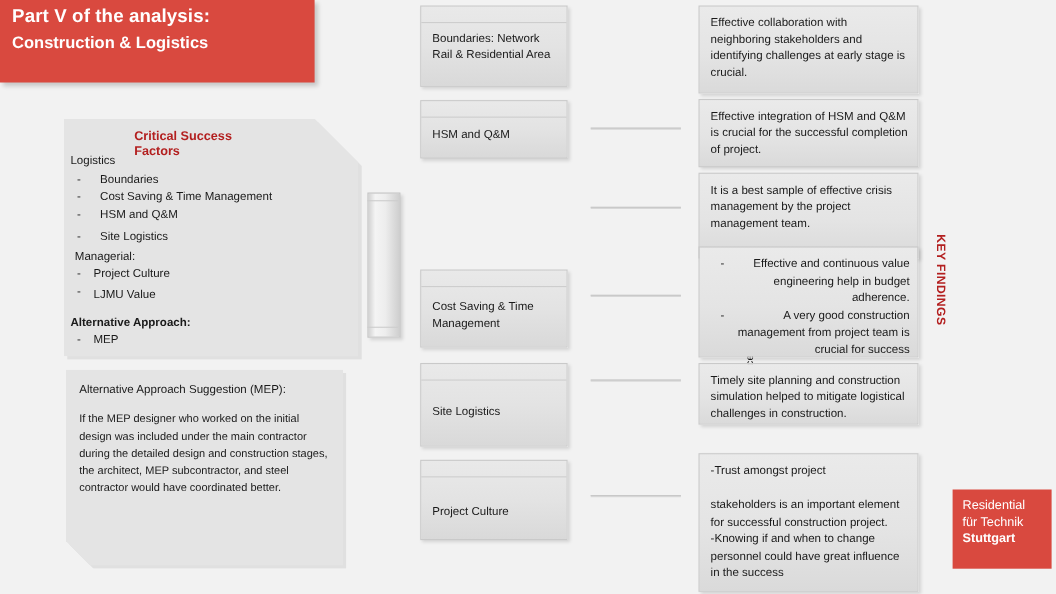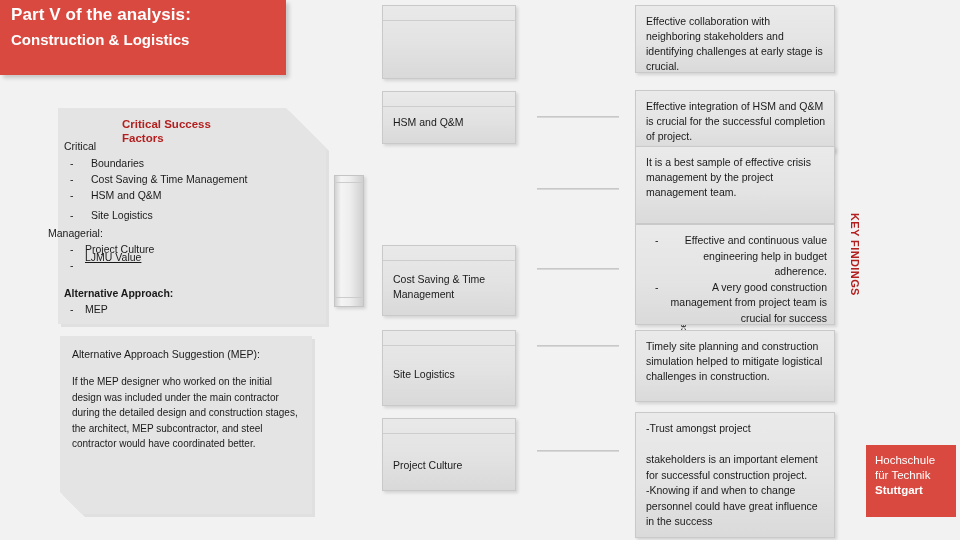--- a/index.html
+++ b/index.html
@@ -299,35 +299,35 @@
 
   <div id="title-bar">
     <div id="title-line2">Construction &amp;  Logistics</div>
     <div id="title-line1">Part V of the analysis:</div>
   </div>
 
   <div id="csf-shadow"></div>
   <div id="csf-panel"></div>
   <div id="csf-heading">Critical Success Factors</div>
 
-  <div class="csf-text" style="left:64px;  top:140px;">Critical</div>
+  <div class="csf-text" style="left:64px;  top:140px;">Logistics</div>
   <div class="csf-dash" style="left:70px;  top:157px;">-</div>
   <div class="csf-text" style="left:91px;  top:157px;">Boundaries</div>
   <div class="csf-dash" style="left:70px;  top:173px;">-</div>
   <div class="csf-text" style="left:91px;  top:173px;">Cost Saving &amp; Time Management</div>
   <div class="csf-dash" style="left:70px;  top:189px;">-</div>
   <div class="csf-text" style="left:91px;  top:189px;">HSM and Q&amp;M</div>
   <div class="csf-dash" style="left:70px;  top:209px;">-</div>
   <div class="csf-text" style="left:91px;  top:209px;">Site Logistics</div>
 
-  <div class="csf-text" style="left:48px;  top:227px;">Managerial:</div>
+  <div class="csf-text" style="left:68px;  top:227px;">Managerial:</div>
   <div class="csf-dash" style="left:70px;  top:243px;">-</div>
   <div class="csf-text" style="left:85px;  top:243px;">Project Culture</div>
   <div class="csf-dash" style="left:70px;  top:259px;">-</div>
-  <div class="csf-text" style="left:85px;  top:251px;text-decoration:underline;">LJMU Value</div>
+  <div class="csf-text" style="left:85px;  top:262px;">LJMU Value</div>
 
   <div class="csf-text" style="left:64px;  top:287px;font-weight:bold;">Alternative Approach:</div>
   <div class="csf-dash" style="left:70px;  top:303px;">-</div>
   <div class="csf-text" style="left:85px;  top:303px;">MEP</div>
 
   <div id="mep-shadow"></div>
   <div id="mep-panel"></div>
   <div id="mep-title">Alternative Approach Suggestion (MEP):</div>
   <div id="mep-body">If the MEP designer who worked on the initial design was included under the main contractor during the detailed design and construction stages, the architect, MEP subcontractor, and steel contractor would have coordinated better.</div>
 
@@ -339,66 +339,67 @@
   </div>
 
   <div class="connector" style="top:116px;"></div>
   <div class="connector" style="top:188px;"></div>
   <div class="connector" style="top:268px;"></div>
   <div class="connector" style="top:345px;"></div>
   <div class="connector" style="top:450px;"></div>
 
   <div class="mid-box" style="top:5px;   height:74px;">
     <div class="band"></div>
+    <div class="mtext" style="top:22px;">Boundaries: Network Rail &amp; Residential Area</div>
   </div>
   <div class="mid-box" style="top:91px;  height:53px;">
     <div class="band"></div>
     <div class="mtext" style="top:23px;">HSM and Q&amp;M</div>
   </div>
   <div class="mid-box" style="top:245px; height:71px;">
     <div class="band"></div>
     <div class="mtext" style="top:26px;">Cost Saving &amp; Time Management</div>
   </div>
   <div class="mid-box" style="top:330px; height:76px;">
     <div class="band"></div>
     <div class="mtext" style="top:36px;">Site Logistics</div>
   </div>
   <div class="mid-box" style="top:418px; height:73px;">
     <div class="band"></div>
     <div class="mtext" style="top:39px;">Project Culture</div>
   </div>
 
-  <div class="key-box" style="top:5px;   height:68px;">
+  <div class="key-box" style="top:5px;   height:80px;">
     <div class="ktext">Effective collaboration with neighboring stakeholders and identifying challenges at early stage  is crucial.</div>
   </div>
   <div class="key-box" style="top:90px;  height:62px;">
     <div class="ktext">Effective integration of HSM and Q&amp;M is crucial for the successful completion of project.</div>
   </div>
-  <div class="key-box" style="top:146px; height:78px;">
+  <div class="key-box" style="top:157px; height:78px;">
     <div class="ktext">It is a best sample of effective crisis management by the project management team.</div>
   </div>
   <div class="key-box" style="top:224px; height:101px;">
     <div class="ktext">
       <ul>
         <li>Effective and continuous value  engineering help in budget  adherence.</li>
         <li>A very good construction management from project team is crucial for success</li>
       </ul>
     </div>
   </div>
-  <div class="key-box" style="top:330px; height:72px;">
+  <div class="key-box" style="top:330px; height:56px;">
     <div class="ktext">Timely site planning and construction simulation helped to  mitigate logistical challenges in  construction.</div>
   </div>
   <div class="key-box" style="top:412px; height:126px;">
     <div class="ktext" style="white-space:pre-line; line-height:15.5px;">-Trust amongst project
 
 stakeholders is an important  element for successful  construction project.
 -Knowing if and when to change  personnel could have great  influence in the success</div>
   </div>
 
   <div id="key-findings">KEY FINDINGS</div>
 
   <div id="logo">
-    <div class="l1">Hochschule</div>
+    <div class="l1">Residential</div>
     <div class="l2">für Technik</div>
     <div class="l3">Stuttgart</div>
   </div>
 
 </div>
 
 </body></html>

